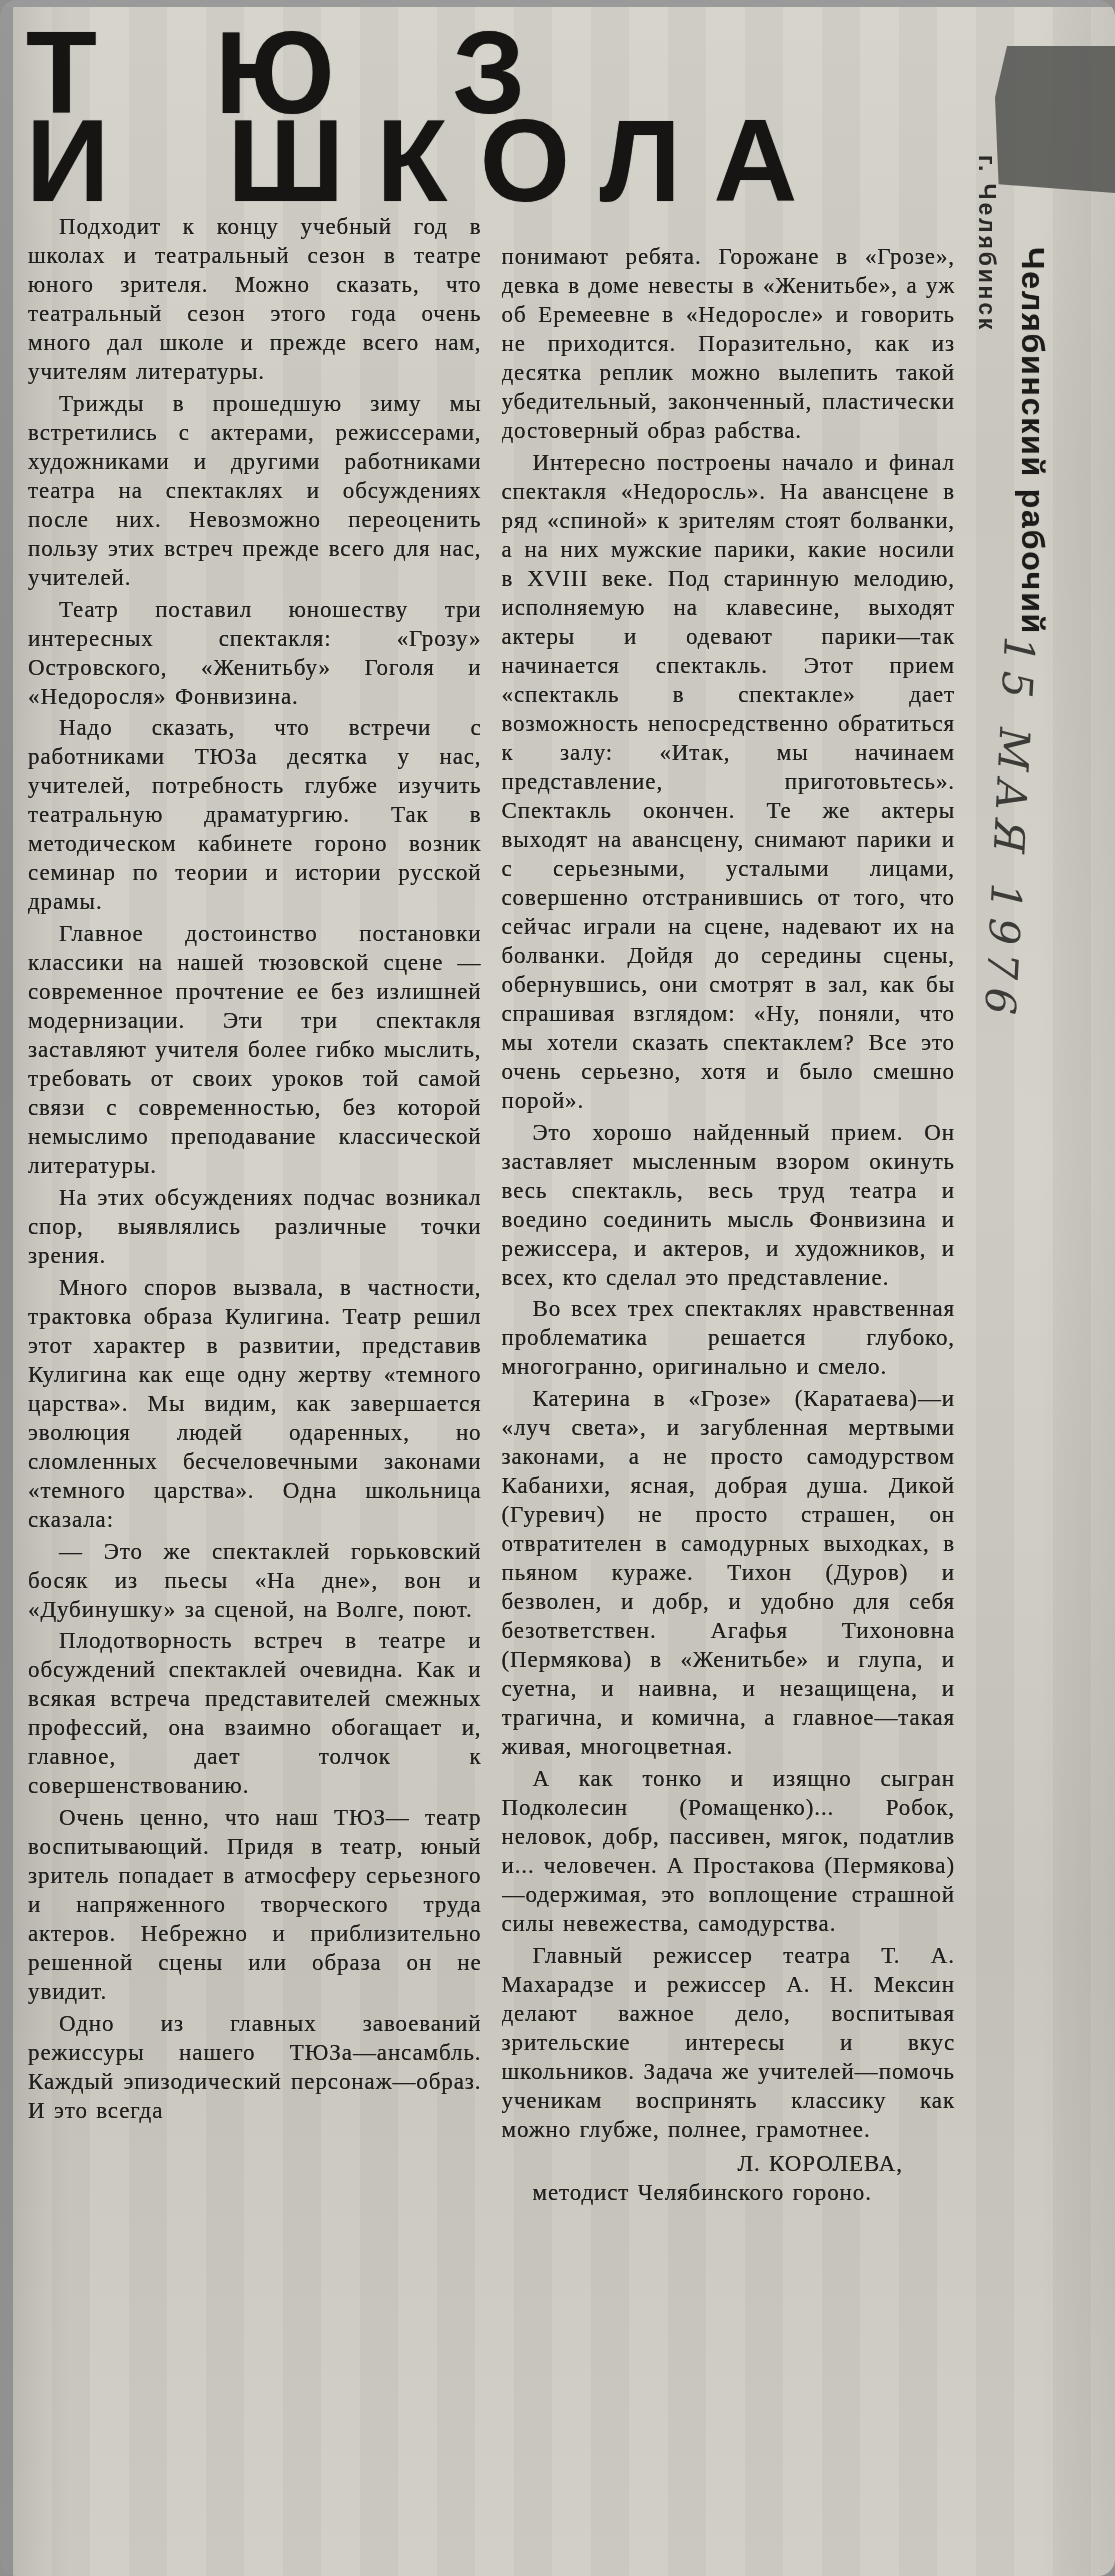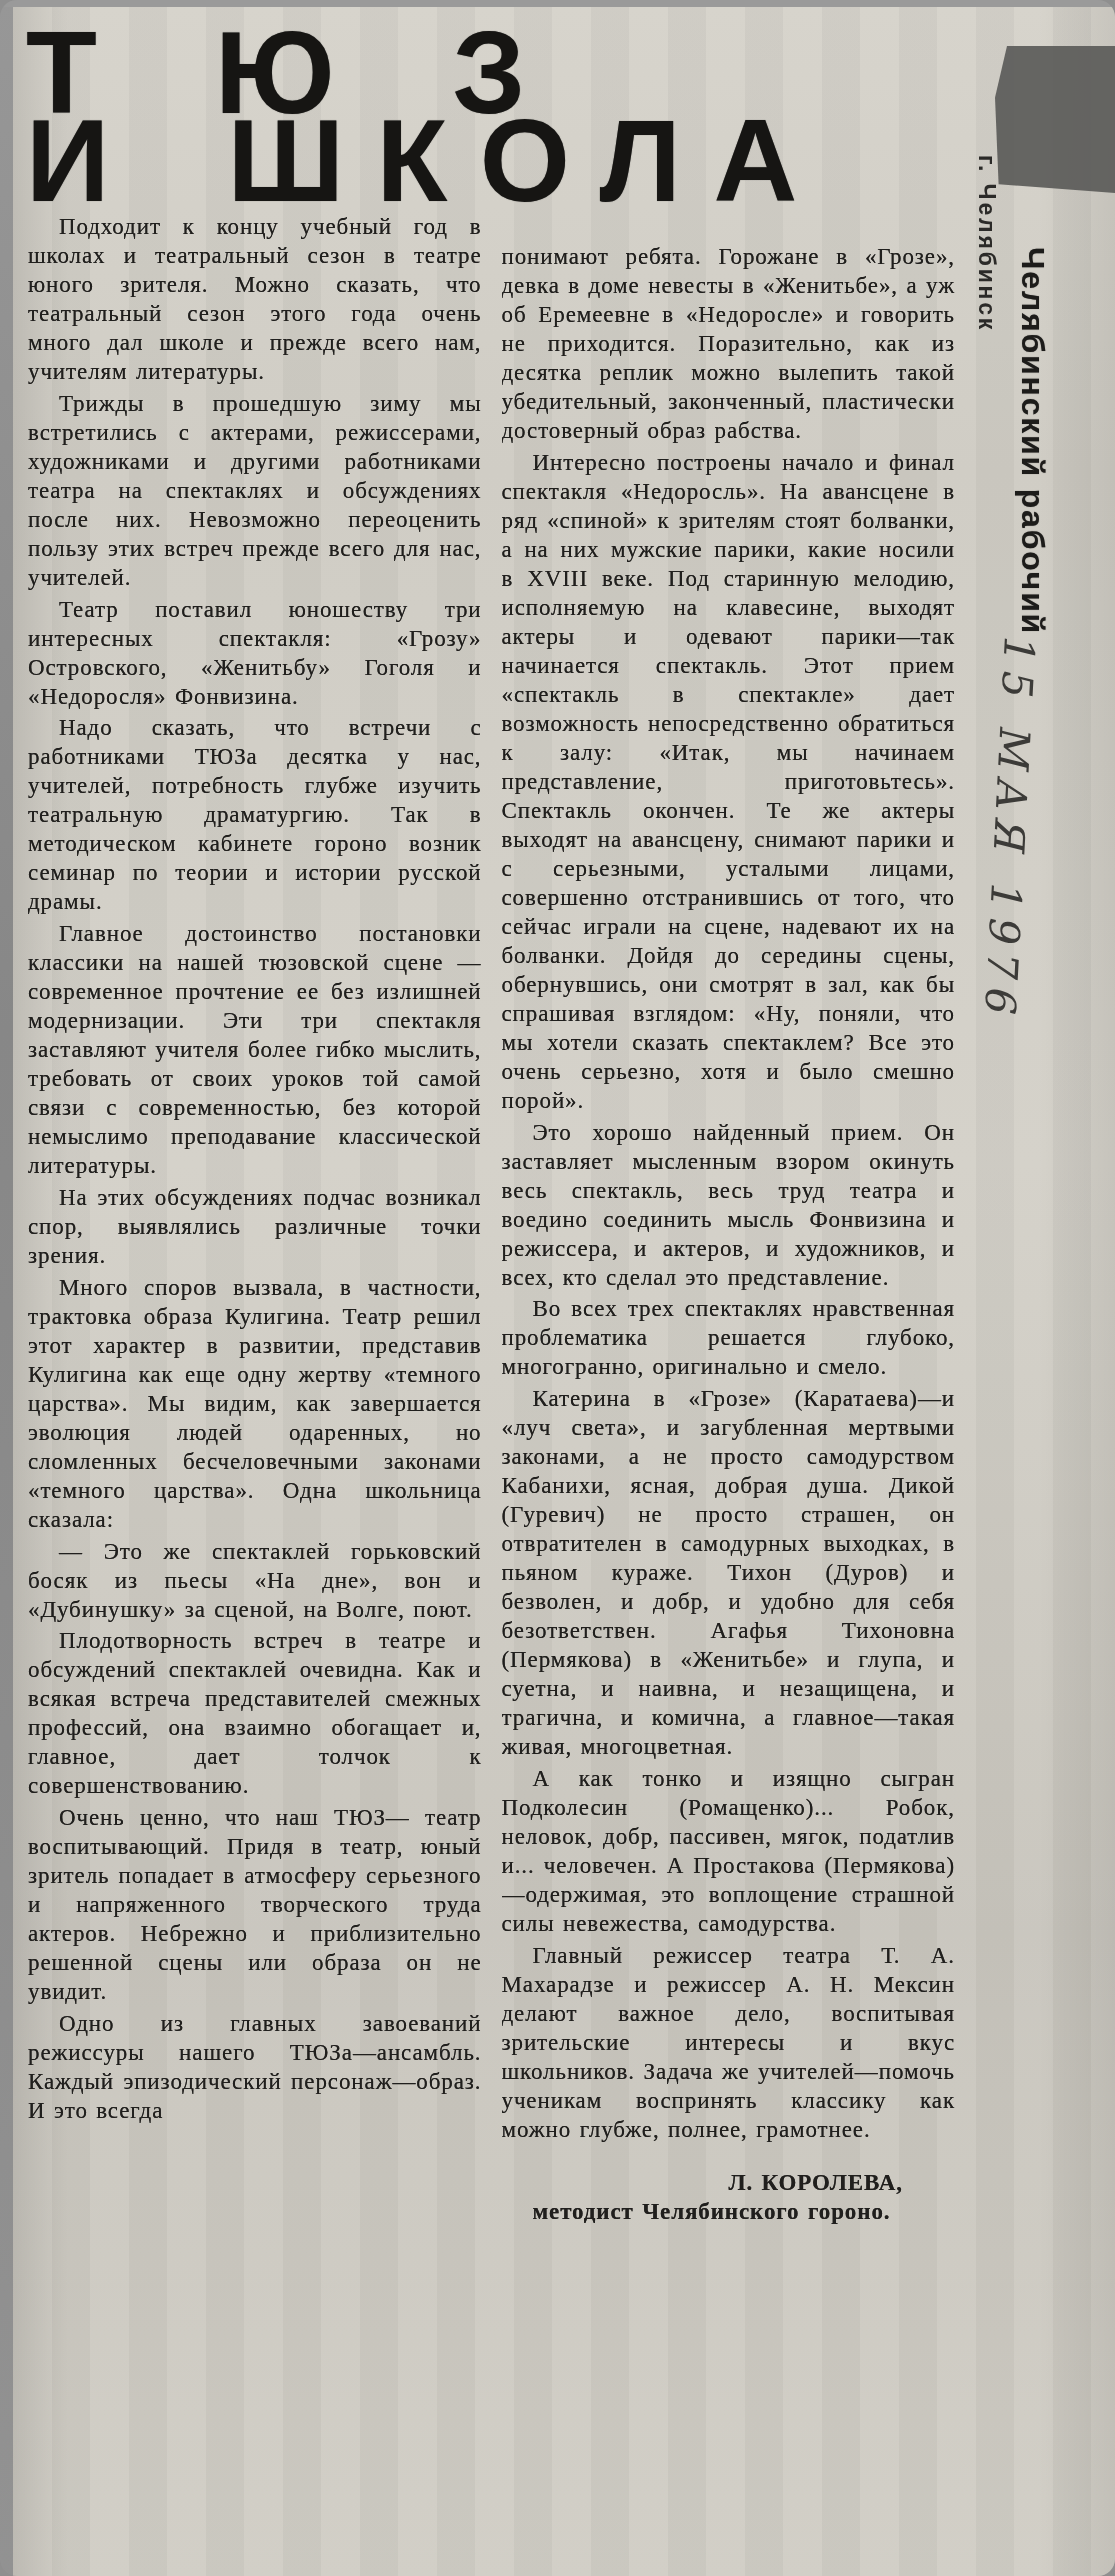--- a/index.html
+++ b/index.html
@@ -66,21 +66,21 @@
     font-size: 23px;
     line-height: 29px;
     letter-spacing: 0.9px;
     word-spacing: 1.8px;
     text-align: justify;
     overflow: hidden;
   }
   .col { flex: 1 1 0; overflow: hidden; text-shadow: 0 0 0.6px rgba(25,24,22,0.8); }
   .col p { margin: 0 0 2.8px 0; text-indent: 31px; }
   .col p.no-indent { text-indent: 0; margin-top: 30px; }
-  .signature { margin-top: 24px; font-weight: bold; }
+  .signature { margin-top: 5px; font-weight: normal; }
   .signature .sig-author { text-align: right; padding-right: 52px; margin: 0; text-indent: 0; }
   .signature .sig-title { margin: 0; text-indent: 31px; text-align: justify; }
   
   .v-city {
     position: absolute; left: 973px; top: 155px;
     writing-mode: vertical-rl;
     font-family: "Liberation Sans", sans-serif;
     font-weight: bold;
     font-size: 23px;
     letter-spacing: 2.8px;

